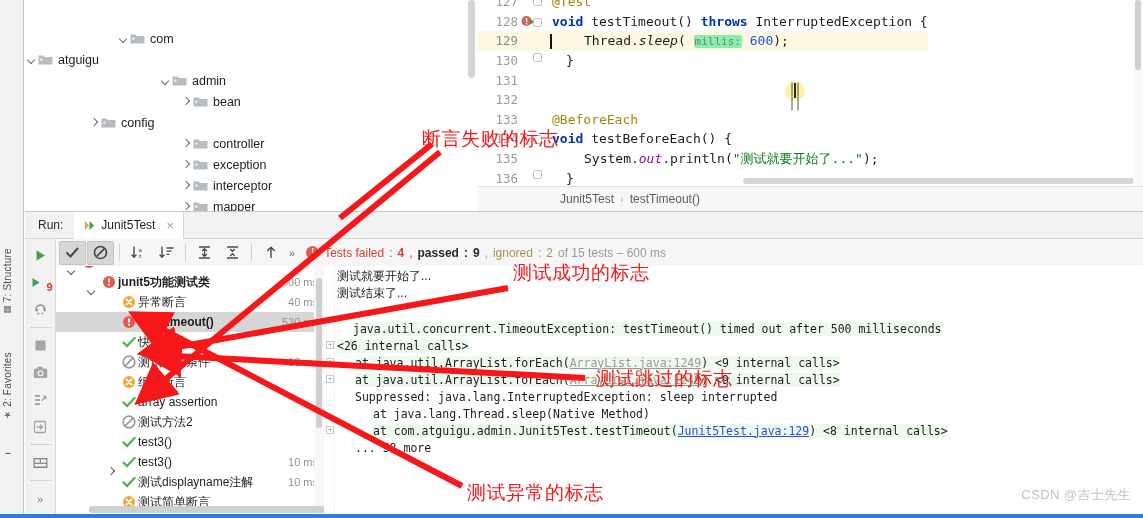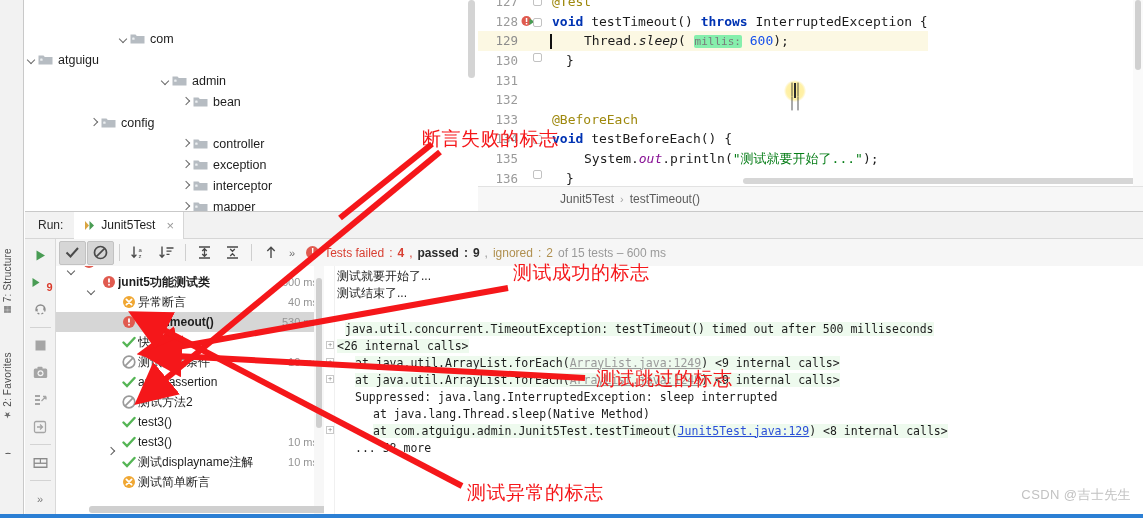--- a/index.html
+++ b/index.html
@@ -911,20 +911,32 @@
                 <path d="M3.2 10.8 L10.8 3.2" stroke="#9a9a9a" stroke-width="1.7"></path>
               </svg>
             </span>
             <span class="tt-label">测试前置条件</span>
             <span class="tt-time">10 ms</span>
           </div>
           <div class="ttrow">
             <span style="flex: 0 0 48px;"></span>
             <span class="tt-arrow "></span>
             <span class="tt-icon">
+              <svg width="14" height="14" viewBox="0 0 14 14">
+                <circle cx="7" cy="7" r="6" fill="#f0a732"></circle>
+                <path d="M4.4 4.4 L9.6 9.6 M9.6 4.4 L4.4 9.6" stroke="#fff" stroke-width="1.8" stroke-linecap="round"></path>
+              </svg>
+            </span>
+            <span class="tt-label">组合断言</span>
+            <span class="tt-time"></span>
+          </div>
+          <div class="ttrow">
+            <span style="flex: 0 0 48px;"></span>
+            <span class="tt-arrow "></span>
+            <span class="tt-icon">
               <svg width="14" height="13" viewBox="0 0 14 13">
                 <path d="M1.5 6.5 L5 10 L12.5 2" stroke="#55b555" stroke-width="2.4" fill="none" stroke-linecap="round"></path>
               </svg>
             </span>
             <span class="tt-label">array assertion</span>
             <span class="tt-time"></span>
           </div>
           <div class="ttrow">
             <span style="flex: 0 0 48px;"></span>
             <span class="tt-arrow "></span>
@@ -988,21 +1000,21 @@
       </div>
       <div class="tt-hscroll"></div>
     </div>
 
     <div class="console">
       <div class="cons-gutter"></div>
       <div id="console-lines" style="padding-top:2px;">
           <div class="cline cn">测试就要开始了...</div>
           <div class="cline cn">测试结束了...</div>
           <div style="height: 18px;"></div>
-          <div class="cline" style="position: relative;"><span class="stk" style="margin-left: 8px;"><span>java.util.concurrent.TimeoutException: testTimeout() timed out after 500 milliseconds</span></span></div>
+          <div class="cline" style="position: relative;"><span class="stk" style="margin-left: 16px;"><span>java.util.concurrent.TimeoutException: testTimeout() timed out after 500 milliseconds</span></span></div>
           <div class="cline" style="position: relative;"><span class="fold-box" style="top: 4px;">+</span><span class="stk" style="margin-left: 0px;"><span>&lt;26 internal calls&gt;</span></span></div>
           <div class="cline" style="position: relative;"><span class="fold-box" style="top: 4px;">+</span><span class="stk" style="margin-left: 18px;"><span>at java.util.ArrayList.forEach(</span><span class="link">ArrayList.java:1249</span><span>) &lt;9 internal calls&gt;</span></span></div>
           <div class="cline" style="position: relative;"><span class="fold-box" style="top: 4px;">+</span><span class="stk" style="margin-left: 18px;"><span>at java.util.ArrayList.forEach(</span><span class="link">ArrayList.java:1249</span><span>) &lt;9 internal calls&gt;</span></span></div>
           <div class="cline" style="position: relative;"><span style="margin-left: 18px;"><span>Suppressed: java.lang.InterruptedException: sleep interrupted</span></span></div>
           <div class="cline" style="position: relative;"><span style="margin-left: 36px;"><span>at java.lang.Thread.sleep(Native Method)</span></span></div>
           <div class="cline" style="position: relative;"><span class="fold-box" style="top: 4px;">+</span><span class="stk" style="margin-left: 36px;"><span>at com.atguigu.admin.Junit5Test.testTimeout(</span><span class="link-b">Junit5Test.java:129</span><span>) &lt;8 internal calls&gt;</span></span></div>
           <div class="cline" style="position: relative;"><span style="margin-left: 18px;"><span>... 58 more</span></span></div>
         </div>
     </div>
 

